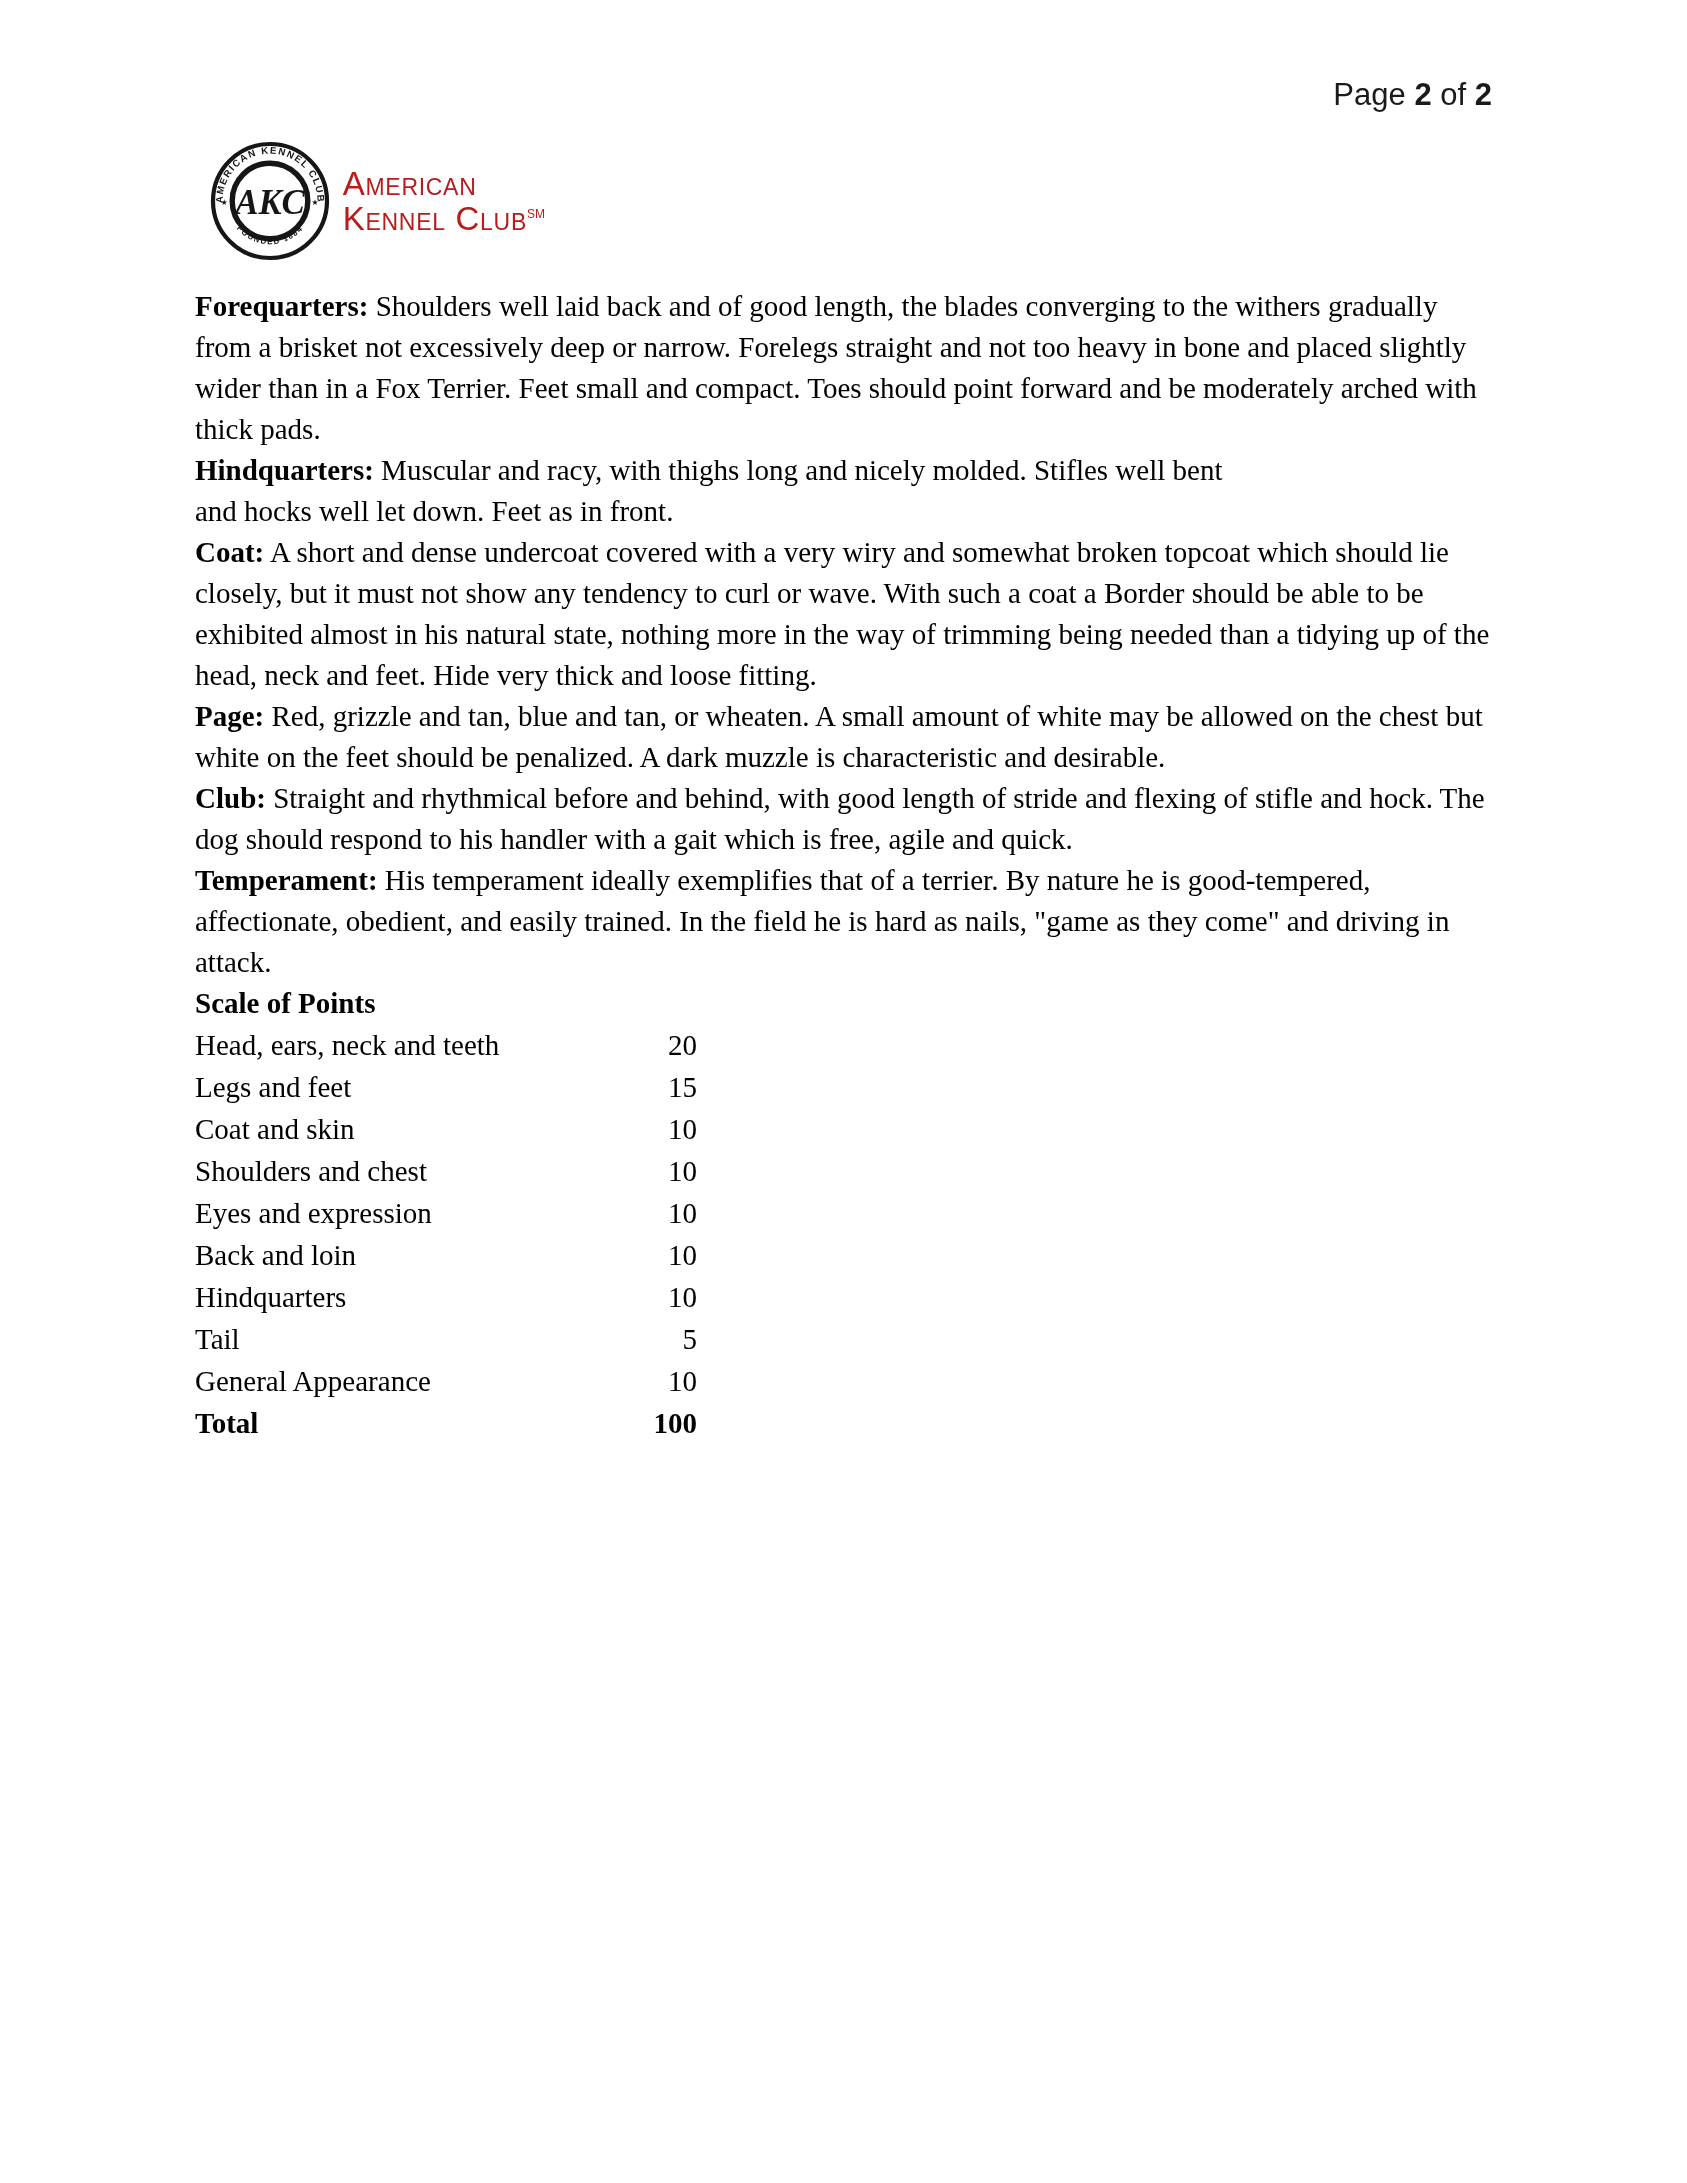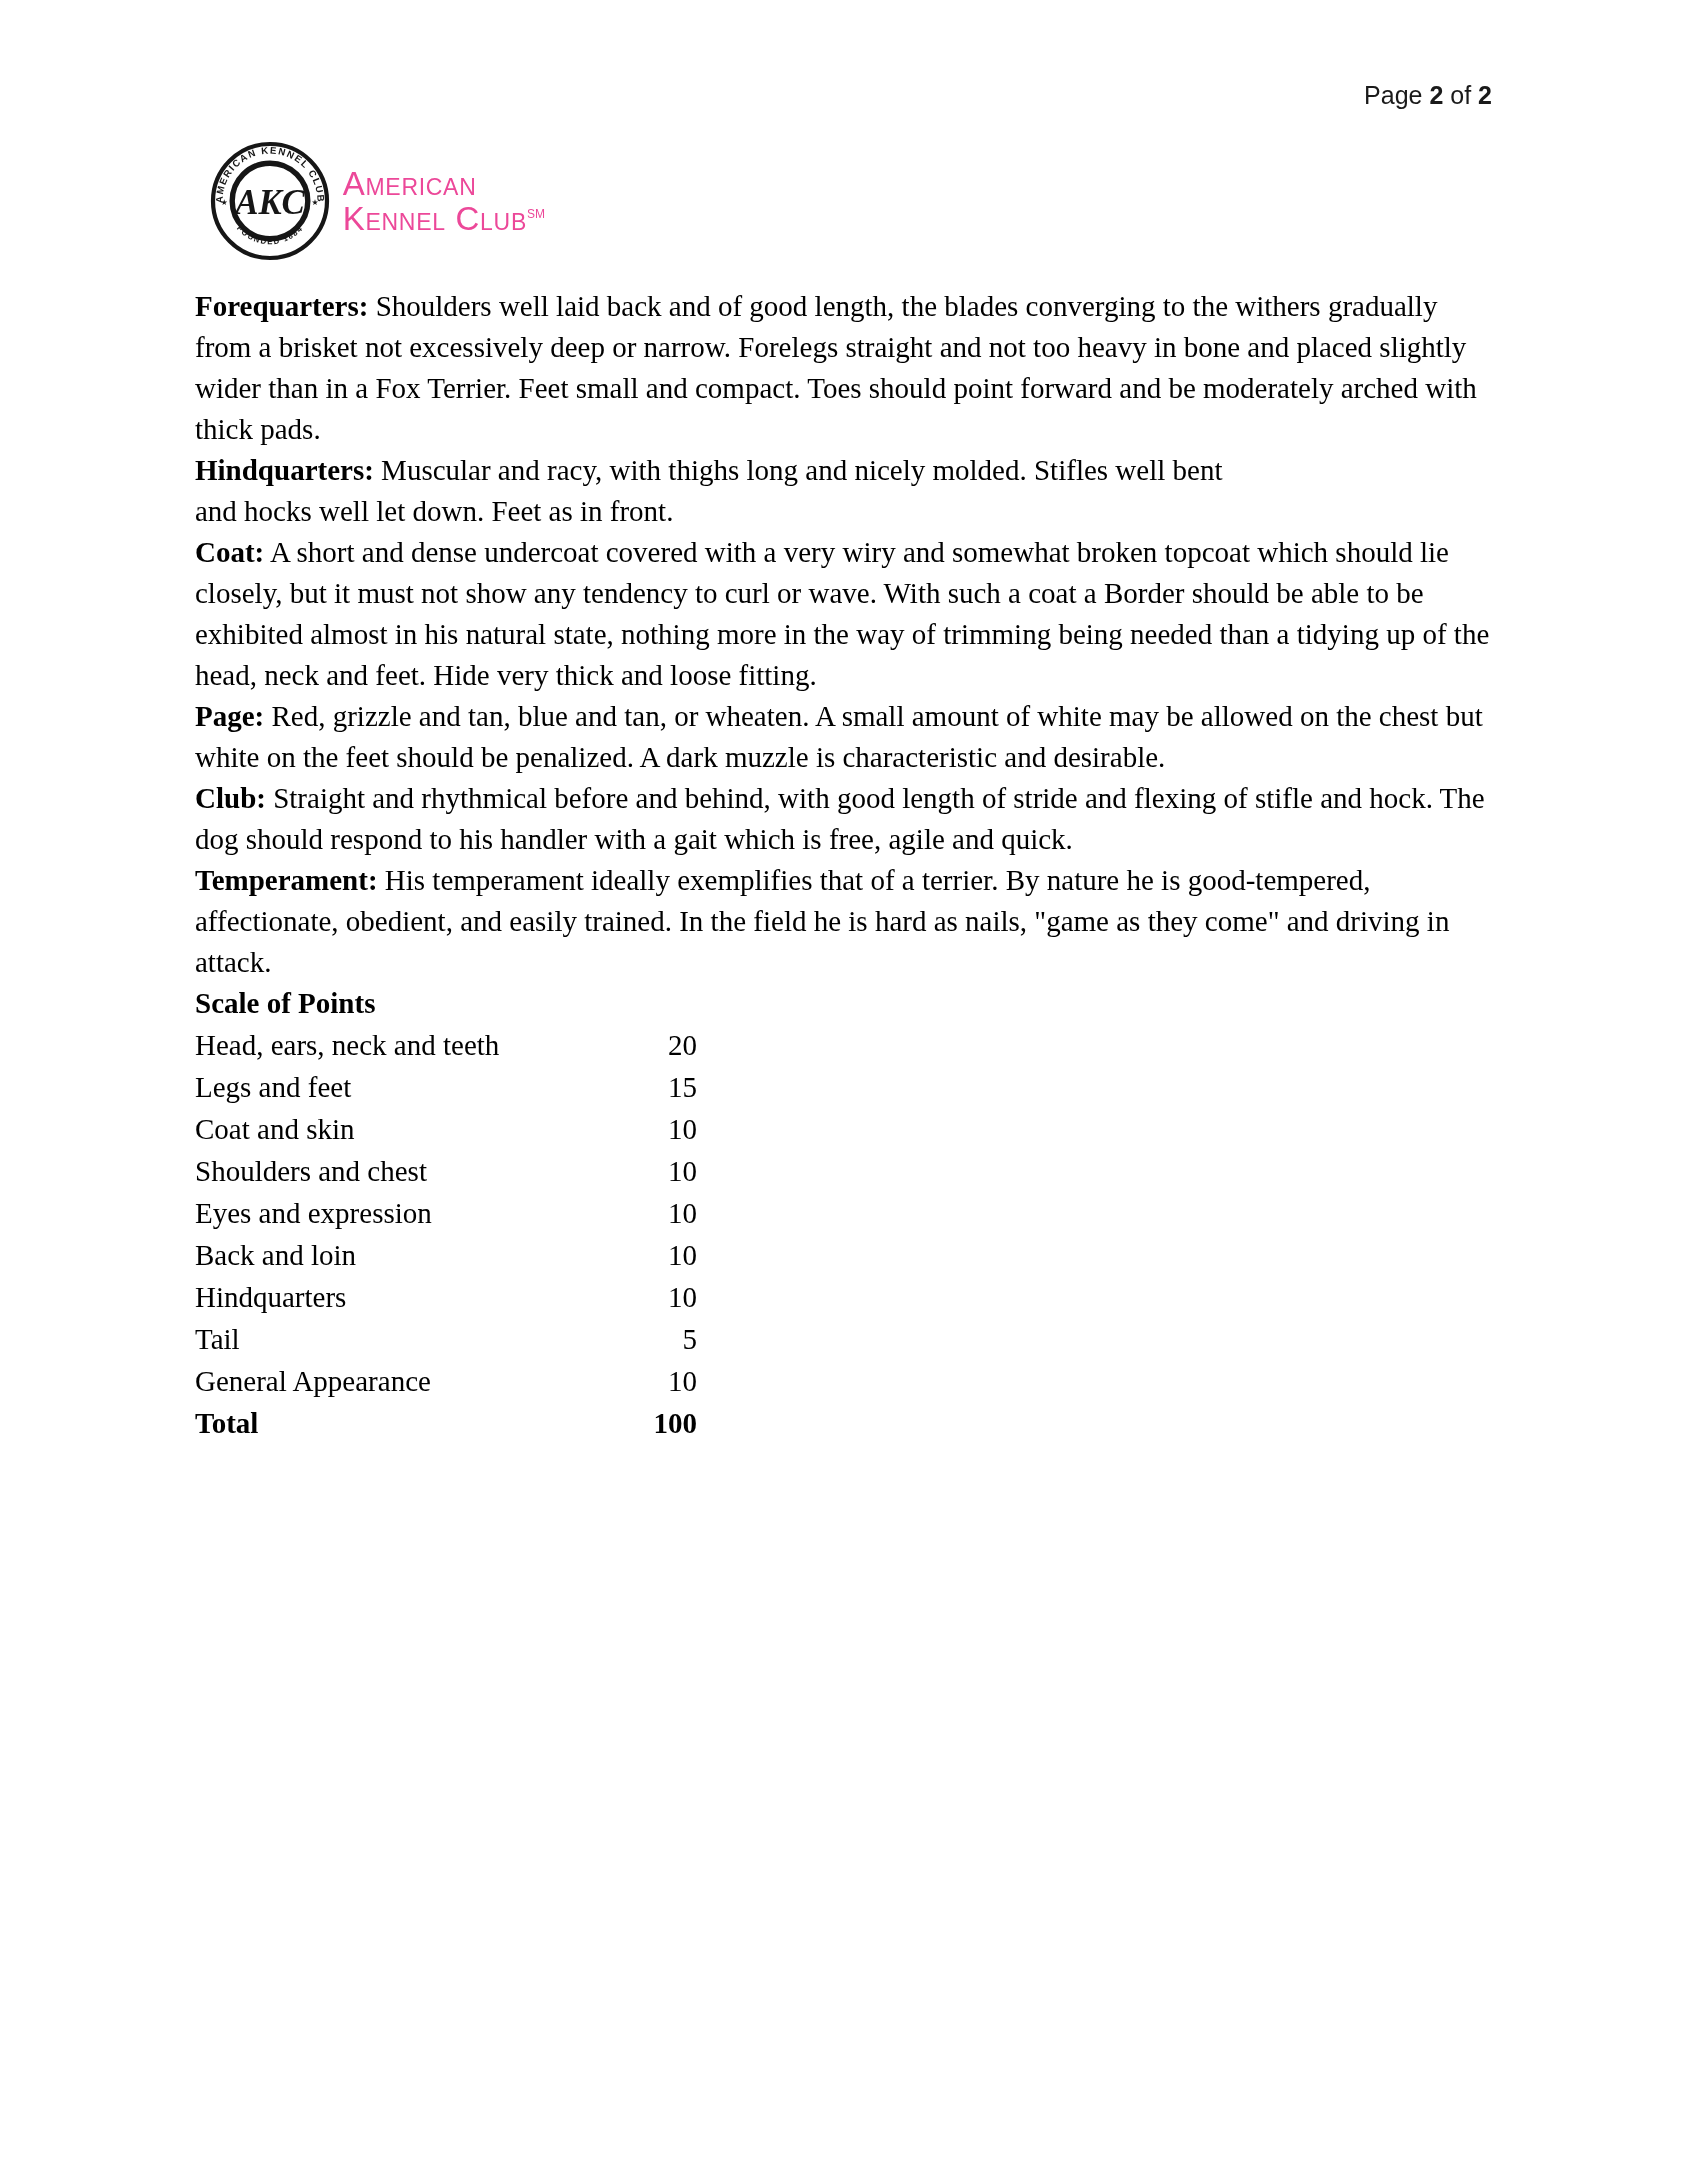--- a/index.html
+++ b/index.html
@@ -15,21 +15,21 @@
   }
   .page {
     width: 100%;
     height: 100%;
     padding: 79px 195px 0 195px;
   }
   
   .page-num {
     text-align: right;
     font-family: "Liberation Sans", sans-serif;
-    font-size: 25px;
+    font-size: 31px;
     line-height: 32px;
     color: #1a1a1a;
   }
   .page-num .num { font-weight: bold; }
 
   
   .logo-row {
     display: flex;
     align-items: center;
     margin-top: 30px;
@@ -37,21 +37,21 @@
     height: 120px;
   }
   .logo-svg { width: 120px; height: 120px; flex: 0 0 auto; }
   .wordmark {
     margin-left: 13.2px;
     font-family: "Liberation Sans", sans-serif;
     font-variant: small-caps;
     font-size: 33px;
     line-height: 30px;
     letter-spacing: 0.7px;
-    color: #ec4899;
+    color: #b91c1c;
   }
   .wordmark .sm {
     font-variant: normal;
     font-size: 12px;
     vertical-align: super;
     letter-spacing: 0;
   }
 
   
   .body-text {

